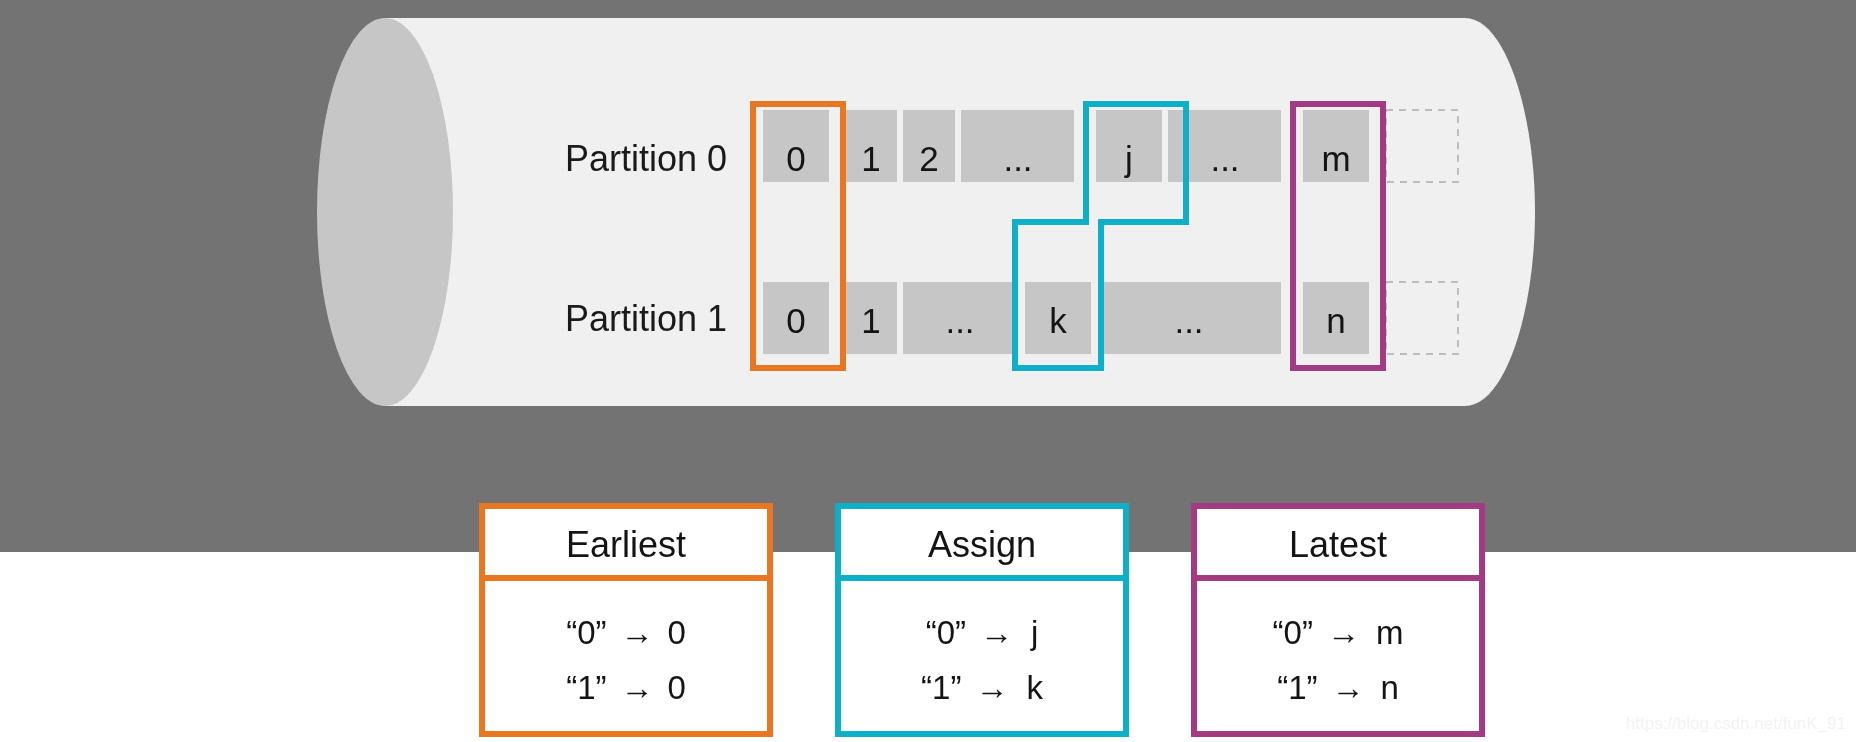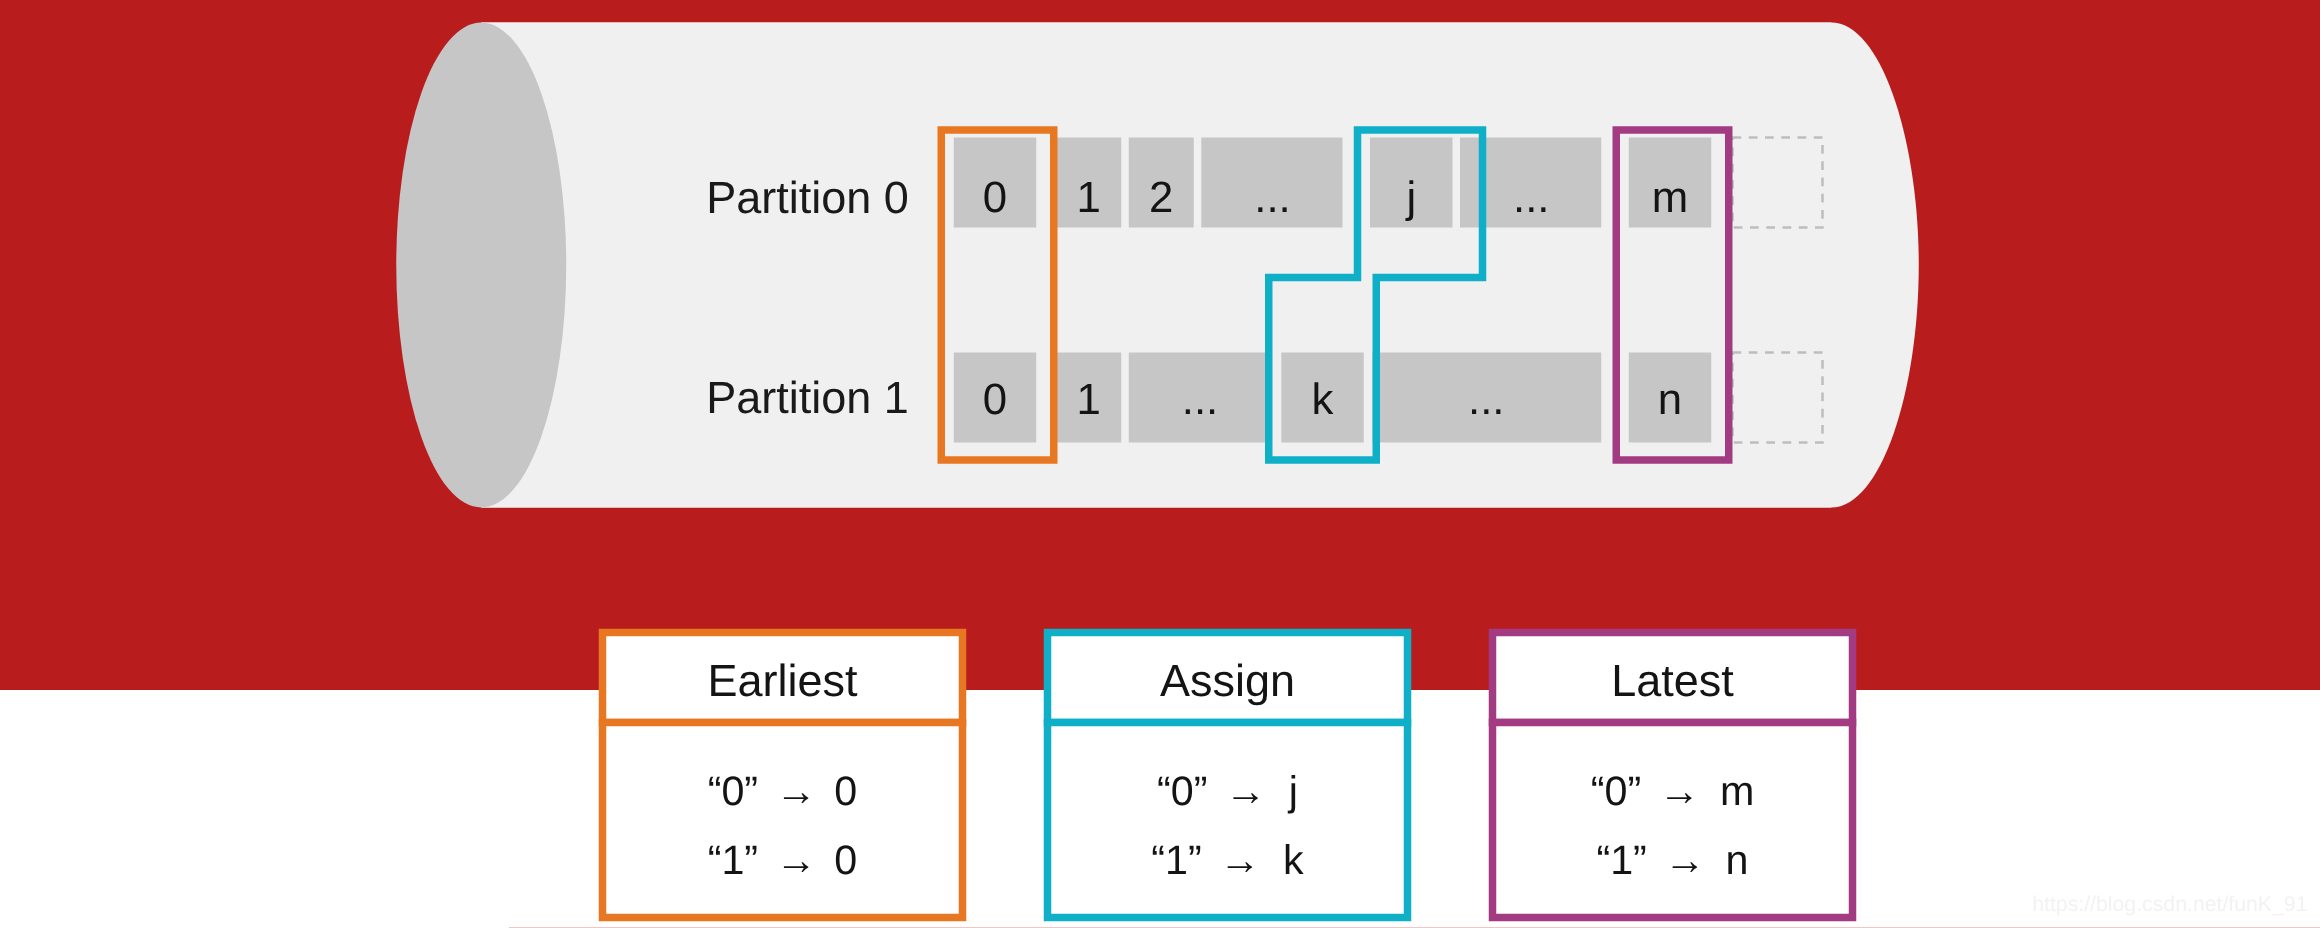--- a/index.html
+++ b/index.html
@@ -12,21 +12,21 @@
     font-family: "Liberation Sans", sans-serif;
     width: 1856px;
     height: 742px;
     overflow: hidden;
     position: relative;
   }
   #stage {
     position: relative;
     width: 1856px;
     height: 552px;
-    background: #b91c1c;
+    background: #737373;
   }
   svg.layer {
     position: absolute;
     left: 0;
     top: 0;
     width: 1856px;
     height: 742px;
     overflow: visible;
   }
   .cell-label {

